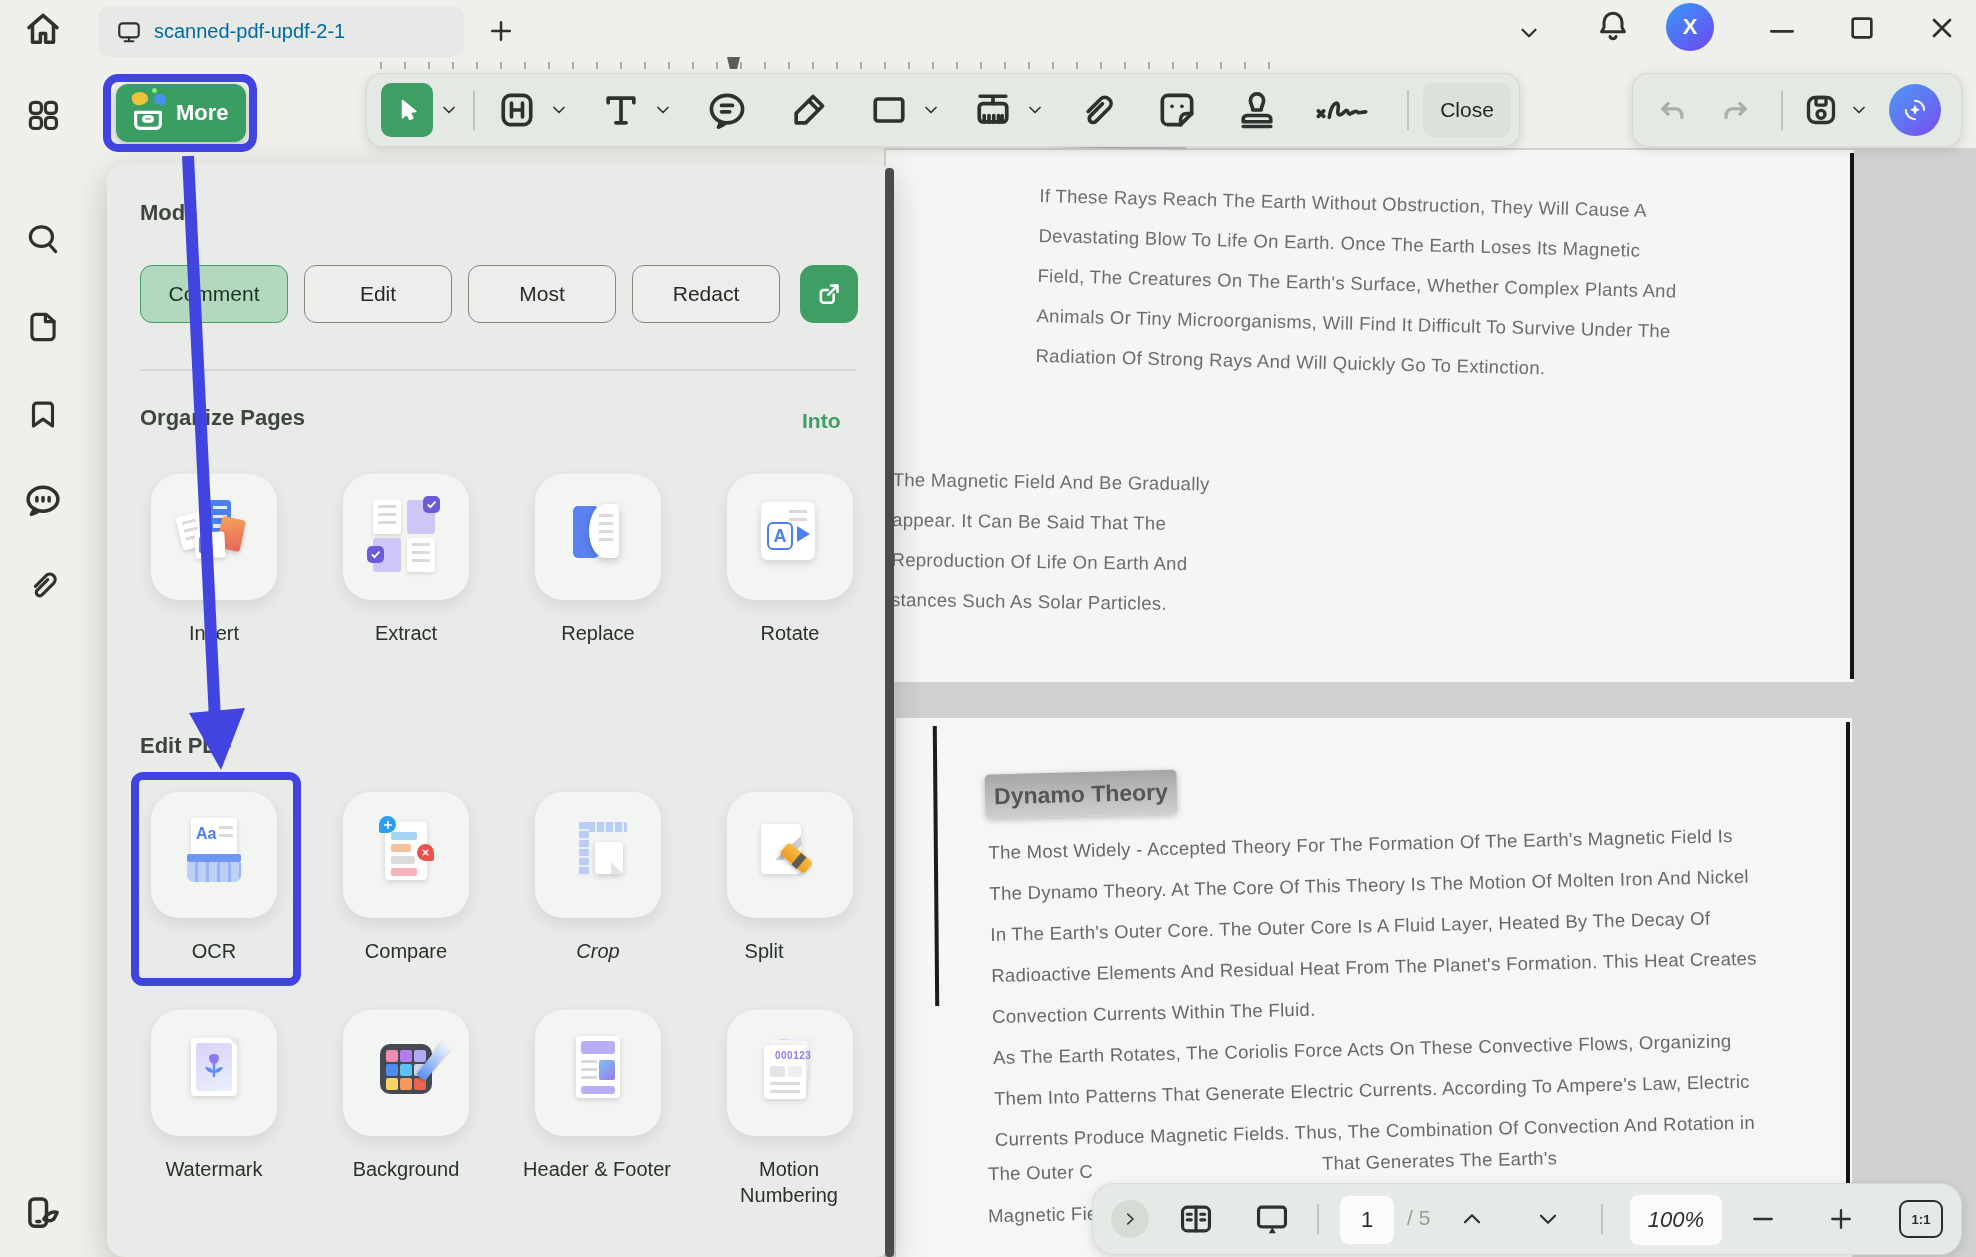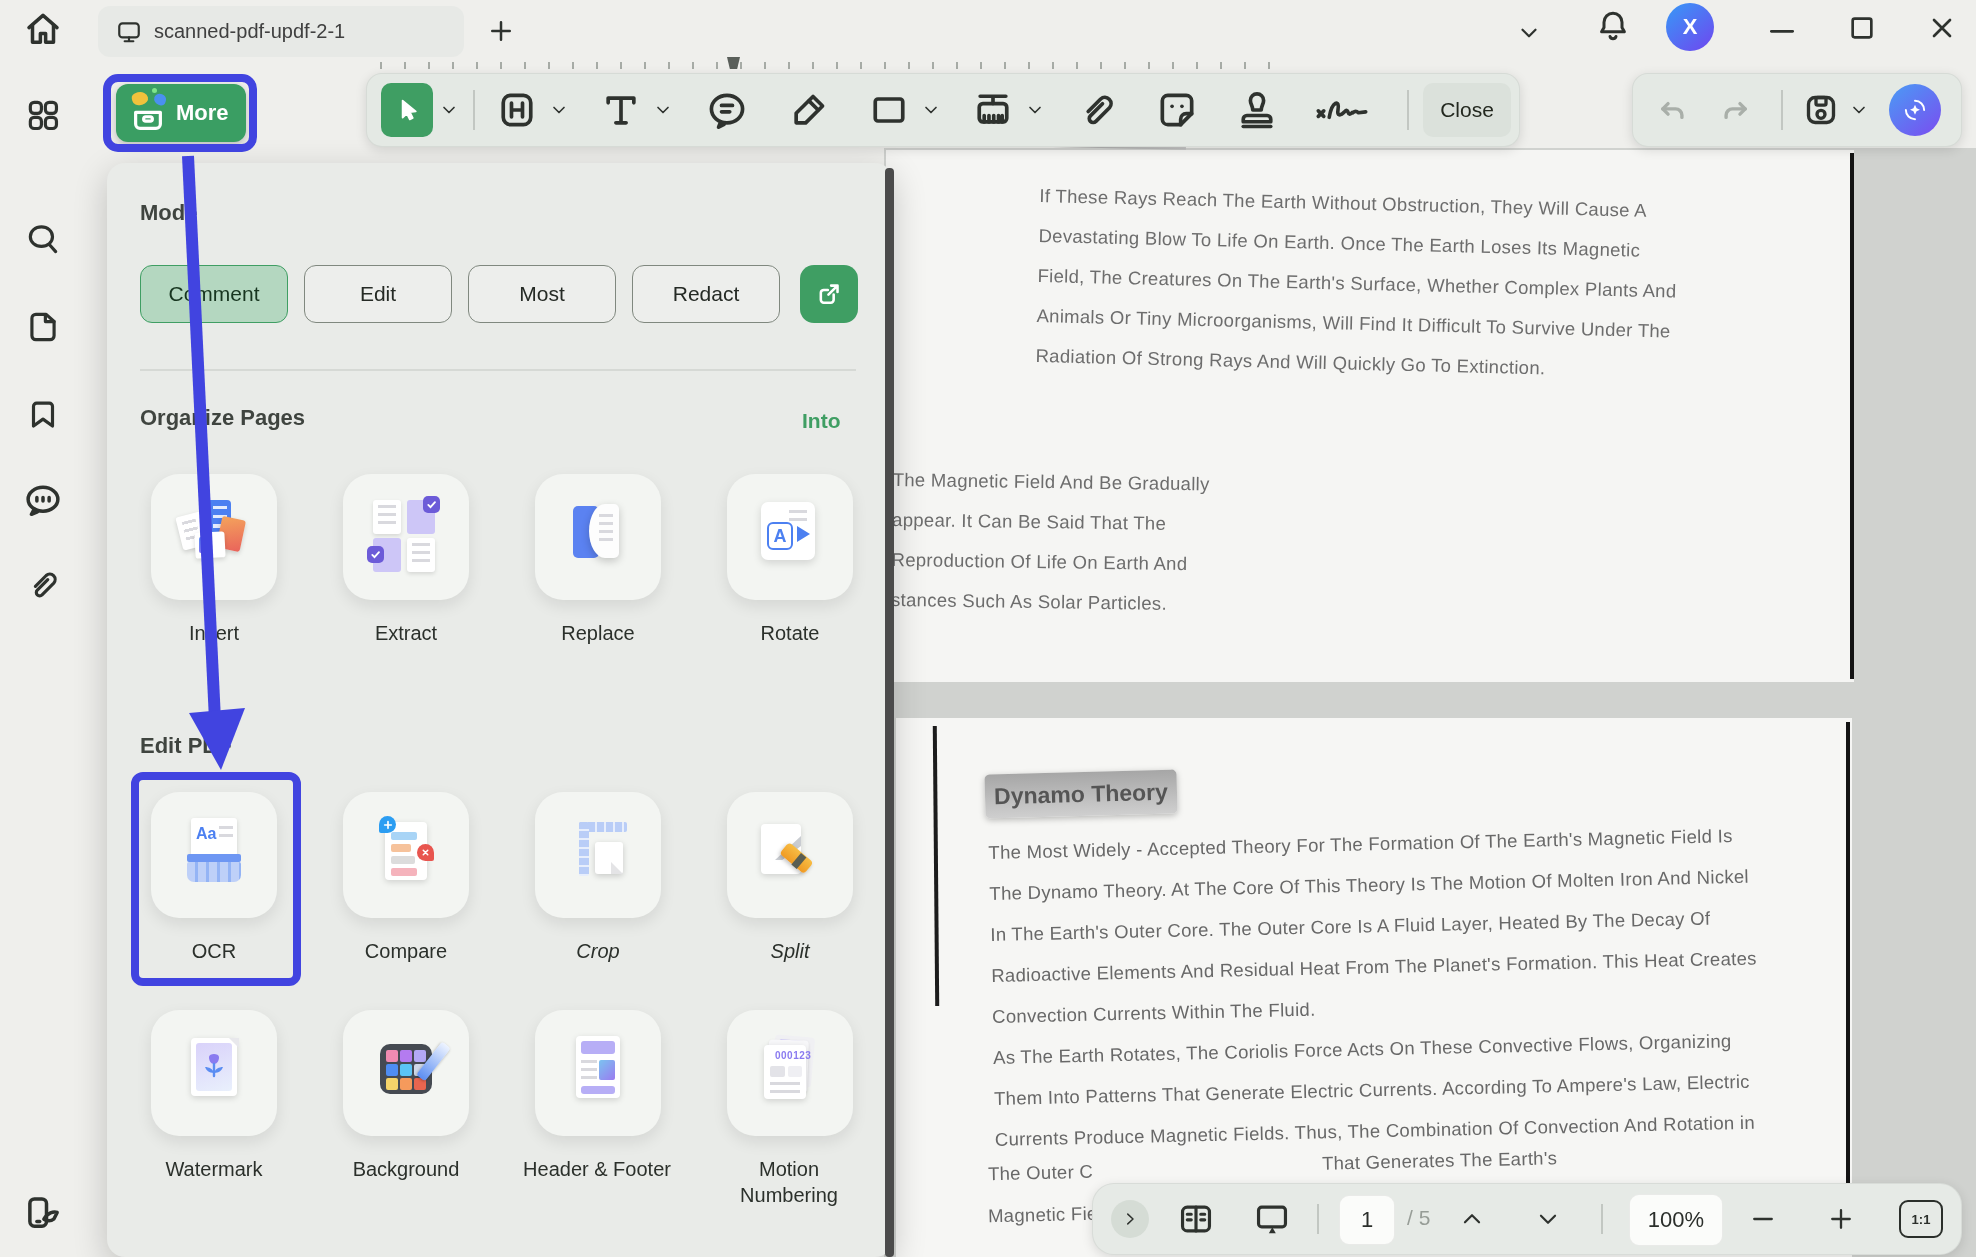--- a/index.html
+++ b/index.html
@@ -12,21 +12,21 @@
   .icg{stroke:#a9afa9;fill:none;stroke-width:2.4;stroke-linecap:round;stroke-linejoin:round;}
   .icw{stroke:#fff;fill:none;stroke-width:2.2;stroke-linecap:round;stroke-linejoin:round;}
 
   
   .float-bar{background:#e4e9e4;border:1px solid rgba(0,0,0,.06);border-radius:16px;
              box-shadow:0 3px 12px rgba(0,0,0,.12);}
   .vdiv{width:1.5px;background:#c2c7c2;}
 
   
   .tab{background:#e7e9e6;border-radius:12px;display:flex;align-items:center;gap:12px;
-       padding:0 18px;color:#404040;font-size:20px;}
+       padding:0 18px;color:#0369a1;font-size:20px;}
 
   
   .panel{background:#e9ebe8;border-radius:18px;box-shadow:0 10px 34px rgba(0,0,0,.20);}
   .phead{font-size:22px;font-weight:600;color:#3f443f;}
   .mbtn{height:58px;width:148px;border-radius:12px;border:1.6px solid #80887f;
         display:flex;align-items:center;justify-content:center;font-size:21px;color:#252a25;
         background:rgba(255,255,255,.18);box-sizing:border-box;}
   .mbtn.active{background:#b4d7c0;border-color:#3f9e63;color:#17351f;}
   .tile{width:126px;height:126px;border-radius:28px;background:#f3f5f2;
         box-shadow:0 6px 16px rgba(0,0,0,.09);}
@@ -489,21 +489,21 @@
     <div style="left:6px;top:6px;width:40px;height:50px;background:#fff;border-radius:4px;box-shadow:0 2px 6px rgba(0,0,0,.15);"></div>
     <div style="left:20px;top:18px;width:26px;height:24px;background:#c9ccd1;clip-path:polygon(0 100%,100% 0,100% 42%,28% 100%);"></div>
     <div style="left:34px;top:24px;width:32px;height:15px;background:linear-gradient(180deg,#f7bd45,#f09a23);border-radius:4px;
                 transform:rotate(40deg);transform-origin:left top;box-shadow:0 2px 4px rgba(0,0,0,.25);"></div>
     <div style="left:46px;top:35px;width:7px;height:15px;background:#5a5e52;transform:rotate(40deg);transform-origin:left top;"></div>
   </div>
 </div>
 <div class="abs tlabel" style="left:134px;top:938px;width:160px;z-index:22;">OCR</div>
 <div class="abs tlabel" style="left:326px;top:938px;width:160px;z-index:22;">Compare</div>
 <div class="abs tlabel" style="left:518px;top:938px;width:160px;z-index:22;font-style:italic;">Crop</div>
-<div class="abs tlabel" style="left:710px;top:938px;width:160px;z-index:22;font-style:italic;">Split</div>
+<div class="abs tlabel" style="left:684px;top:938px;width:160px;z-index:22;">Split</div>
 
 <div class="abs tile" style="left:151px;top:1010px;z-index:22;">
   <div class="t-ic">
     <div style="left:12px;top:2px;width:46px;height:58px;background:#fff;border-radius:4px;box-shadow:0 2px 6px rgba(0,0,0,.15);"></div>
     <div style="left:17px;top:7px;width:36px;height:48px;background:linear-gradient(160deg,#d9d2fa,#e9f0fc);border-radius:3px;"></div>
     <div style="left:50px;top:2px;width:0;height:0;border-left:10px solid #e8e8ec;border-top:10px solid transparent;transform:rotate(180deg);"></div>
     <svg width="34" height="36" viewBox="0 0 34 36" style="left:18px;top:13px;position:absolute;">
       <path d="M12,8 c0,-4 10,-4 10,0 c0,4 -2,7 -5,7 c-3,0 -5,-3 -5,-7 z" fill="#8a7bf0"></path>
       <path d="M17,15 v12" stroke="#5b8df2" stroke-width="2.4" stroke-linecap="round" fill="none"></path>
       <path d="M17,24 c-5,0 -8,-3 -9,-6 c4,0 8,2 9,6 z" fill="#5b8df2"></path>
@@ -582,21 +582,21 @@
     <svg width="26" height="26" viewBox="0 0 24 24" class="ic">
         <path d="M5.5,15 l6.5,-6.5 6.5,6.5"></path>
       </svg>
   </div>
   <div class="abs" style="left:442px;top:22px;">
     <svg width="26" height="26" viewBox="0 0 24 24" class="ic">
         <path d="M5.5,9 l6.5,6.5 6.5,-6.5"></path>
       </svg>
   </div>
   <div class="abs vdiv" style="left:508px;top:20px;height:30px;"></div>
-  <div class="abs pill" style="left:536px;top:10px;width:92px;height:50px;font-size:22px;">
+  <div class="abs pill" style="left:536px;top:10px;width:92px;height:50px;font-size:22px;font-style:italic;">
     <span>100%</span>
   </div>
   <div class="abs" style="left:656px;top:21px;">
     <svg width="28" height="28" viewBox="0 0 24 24" class="ic">
         <path d="M4.5,12 h15"></path>
       </svg>
   </div>
   <div class="abs" style="left:734px;top:21px;">
     <svg width="28" height="28" viewBox="0 0 24 24" class="ic">
         <path d="M12,4.5 v15 M4.5,12 h15"></path>

